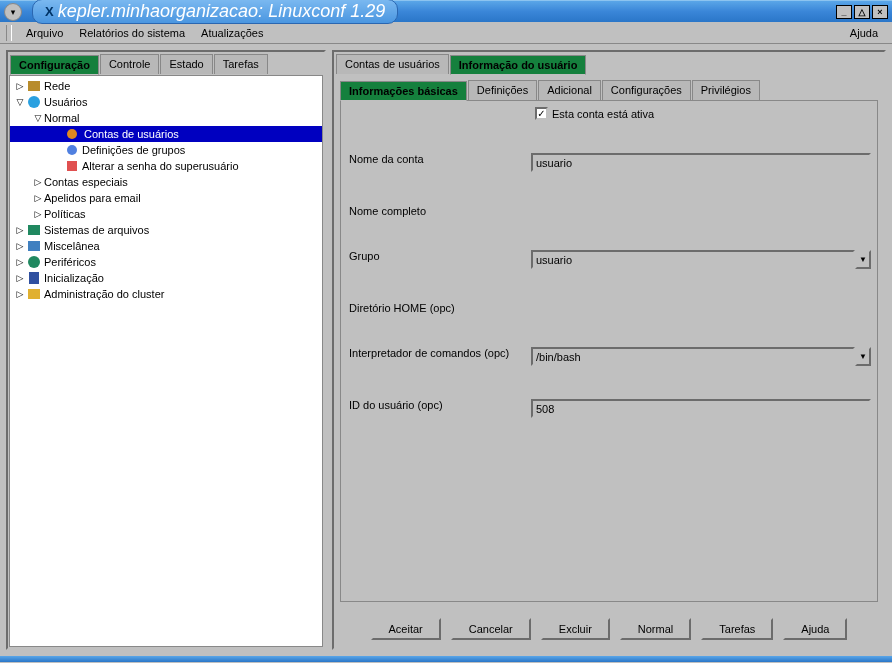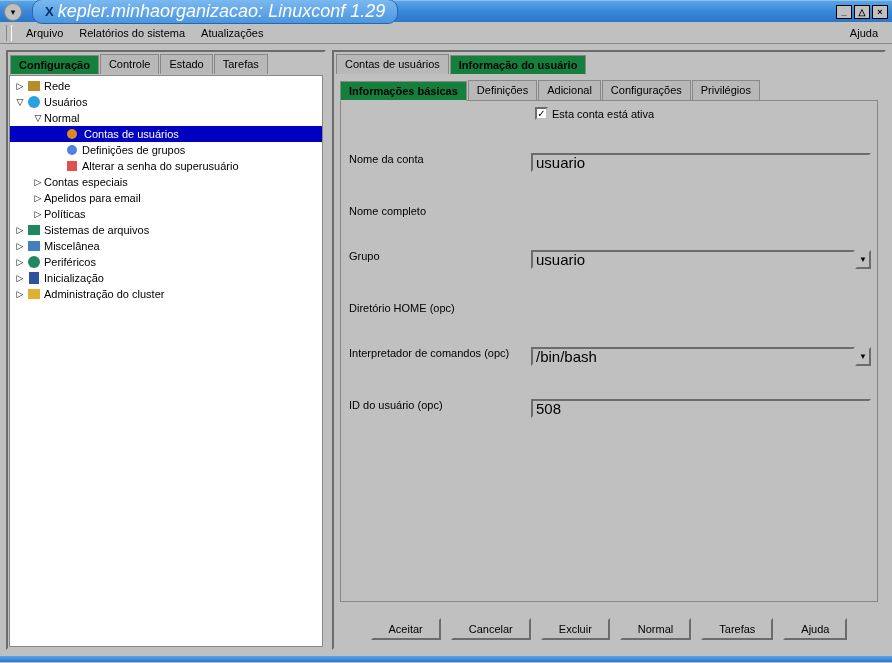--- a/index.html
+++ b/index.html
@@ -34,21 +34,21 @@
 .tree-indent { display: inline-block; }
 .tree-caret { width: 12px; text-align: center; font-size: 9px; color: #000; }
 .tree-icon { width: 16px; height: 14px; display: inline-flex; align-items: center; justify-content: center; margin-right: 2px; }
 
 .info-text { padding: 8px 10px 4px 10px; line-height: 1.3; }
 .inner-tabrow { display: flex; margin: 6px 6px 0 6px; }
 .form-panel { flex: 1; border: 1px solid #888; margin: 0 6px 6px 6px; padding: 6px; background: #c0c0c0; }
 .form-row { display: flex; margin-bottom: 6px; margin-top: 33px; }
 .form-label { width: 184px; padding-left: 2px; }
 .form-input-wrap { flex: 1; display: flex; align-items: center; }
-.text-input { flex: 1; height: 19px; border: 2px inset #c0c0c0; background: #c0c0c0; padding: 0 3px; font-size: 15px; }
+.text-input { flex: 1; height: 19px; border: 2px inset #c0c0c0; background: #c0c0c0; padding: 0 3px; font-size: 11px; }
 .combo-btn { width: 16px; height: 19px; border: 2px outset #c0c0c0; background: #c0c0c0; display: flex; align-items: center; justify-content: center; font-size: 8px; cursor: pointer; }
 .checkbox-row { display: flex; align-items: center; margin-bottom: 6px; padding-left: 188px; }
 .checkbox { width: 13px; height: 13px; border: 2px inset #c0c0c0; background: #fff; display: flex; align-items: center; justify-content: center; font-size: 10px; margin-right: 4px; }
 
 .button-row { display: flex; justify-content: center; gap: 10px; padding: 10px 4px 8px 4px; }
 .btn { border: 2px outset #c0c0c0; background: #c0c0c0; padding: 3px 16px; cursor: pointer; min-width: 64px; text-align: center; }
 
 .bottom-strip { height: 6px; background: linear-gradient(to bottom, #5aa6e8, #2a76c8); }
 
 

